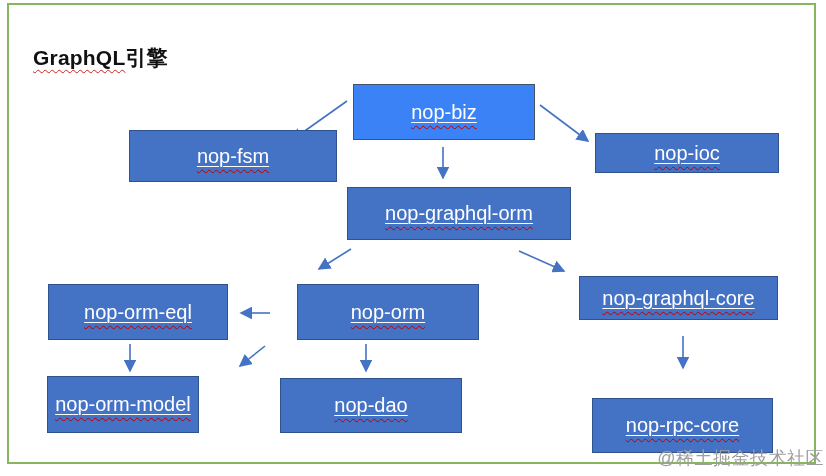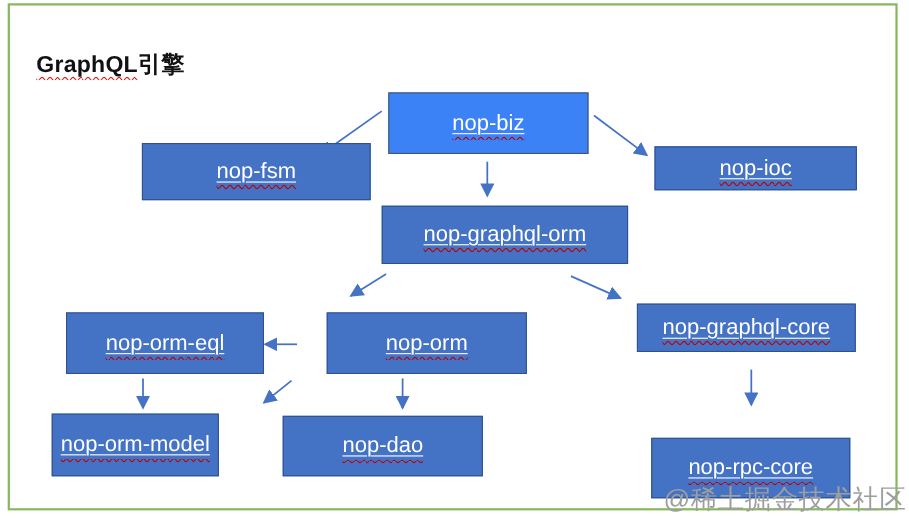--- a/index.html
+++ b/index.html
@@ -33,30 +33,30 @@
   }
   .lbl .sq{
     text-decoration-line:underline;text-decoration-style:wavy;
     text-decoration-color:#c00000;text-decoration-thickness:1px;
     text-underline-offset:6px;
   }
   .n-biz  {left:353px;top:84px; width:182px;height:56px;}
   .n-fsm  {left:88px; top:130px;width:208px;height:52px;margin-left:41px;}
   .n-ioc  {left:595px;top:133px;width:184px;height:40px;}
   .n-gorm {left:347px;top:187px;width:224px;height:53px;}
-  .n-eql  {left:60px; top:284px;width:180px;height:56px;}
+  .n-eql  {left:48px; top:284px;width:180px;height:56px;}
   .n-orm  {left:273px;top:284px;width:182px;height:56px;margin-left:24px;}
   .n-gcore{left:579px;top:276px;width:199px;height:44px;}
   .n-model{left:47px; top:376px;width:152px;height:57px;}
-  .n-dao  {left:257px;top:378px;width:182px;height:55px;align-items:center;}
+  .n-dao  {left:280px;top:378px;width:182px;height:55px;align-items:center;}
   .n-rpc  {left:592px;top:398px;width:181px;height:55px;}
   .arrows{position:absolute;left:0;top:0;pointer-events:none;}
   .watermark{
     position:absolute;right:2px;bottom:6px;
-    font-size:24px;color:#9e9e9e;letter-spacing:0.5px;margin-left:24px;
+    font-size:18px;color:#9e9e9e;letter-spacing:0.5px;margin-left:24px;
   }
 </style>
 </head>
 <body>
 
 <div class="frame"></div>
 
 <div class="title"><span class="sq">GraphQL</span><span>引擎</span></div>
 
 <svg class="arrows" width="826" height="476" viewBox="0 0 826 476">

